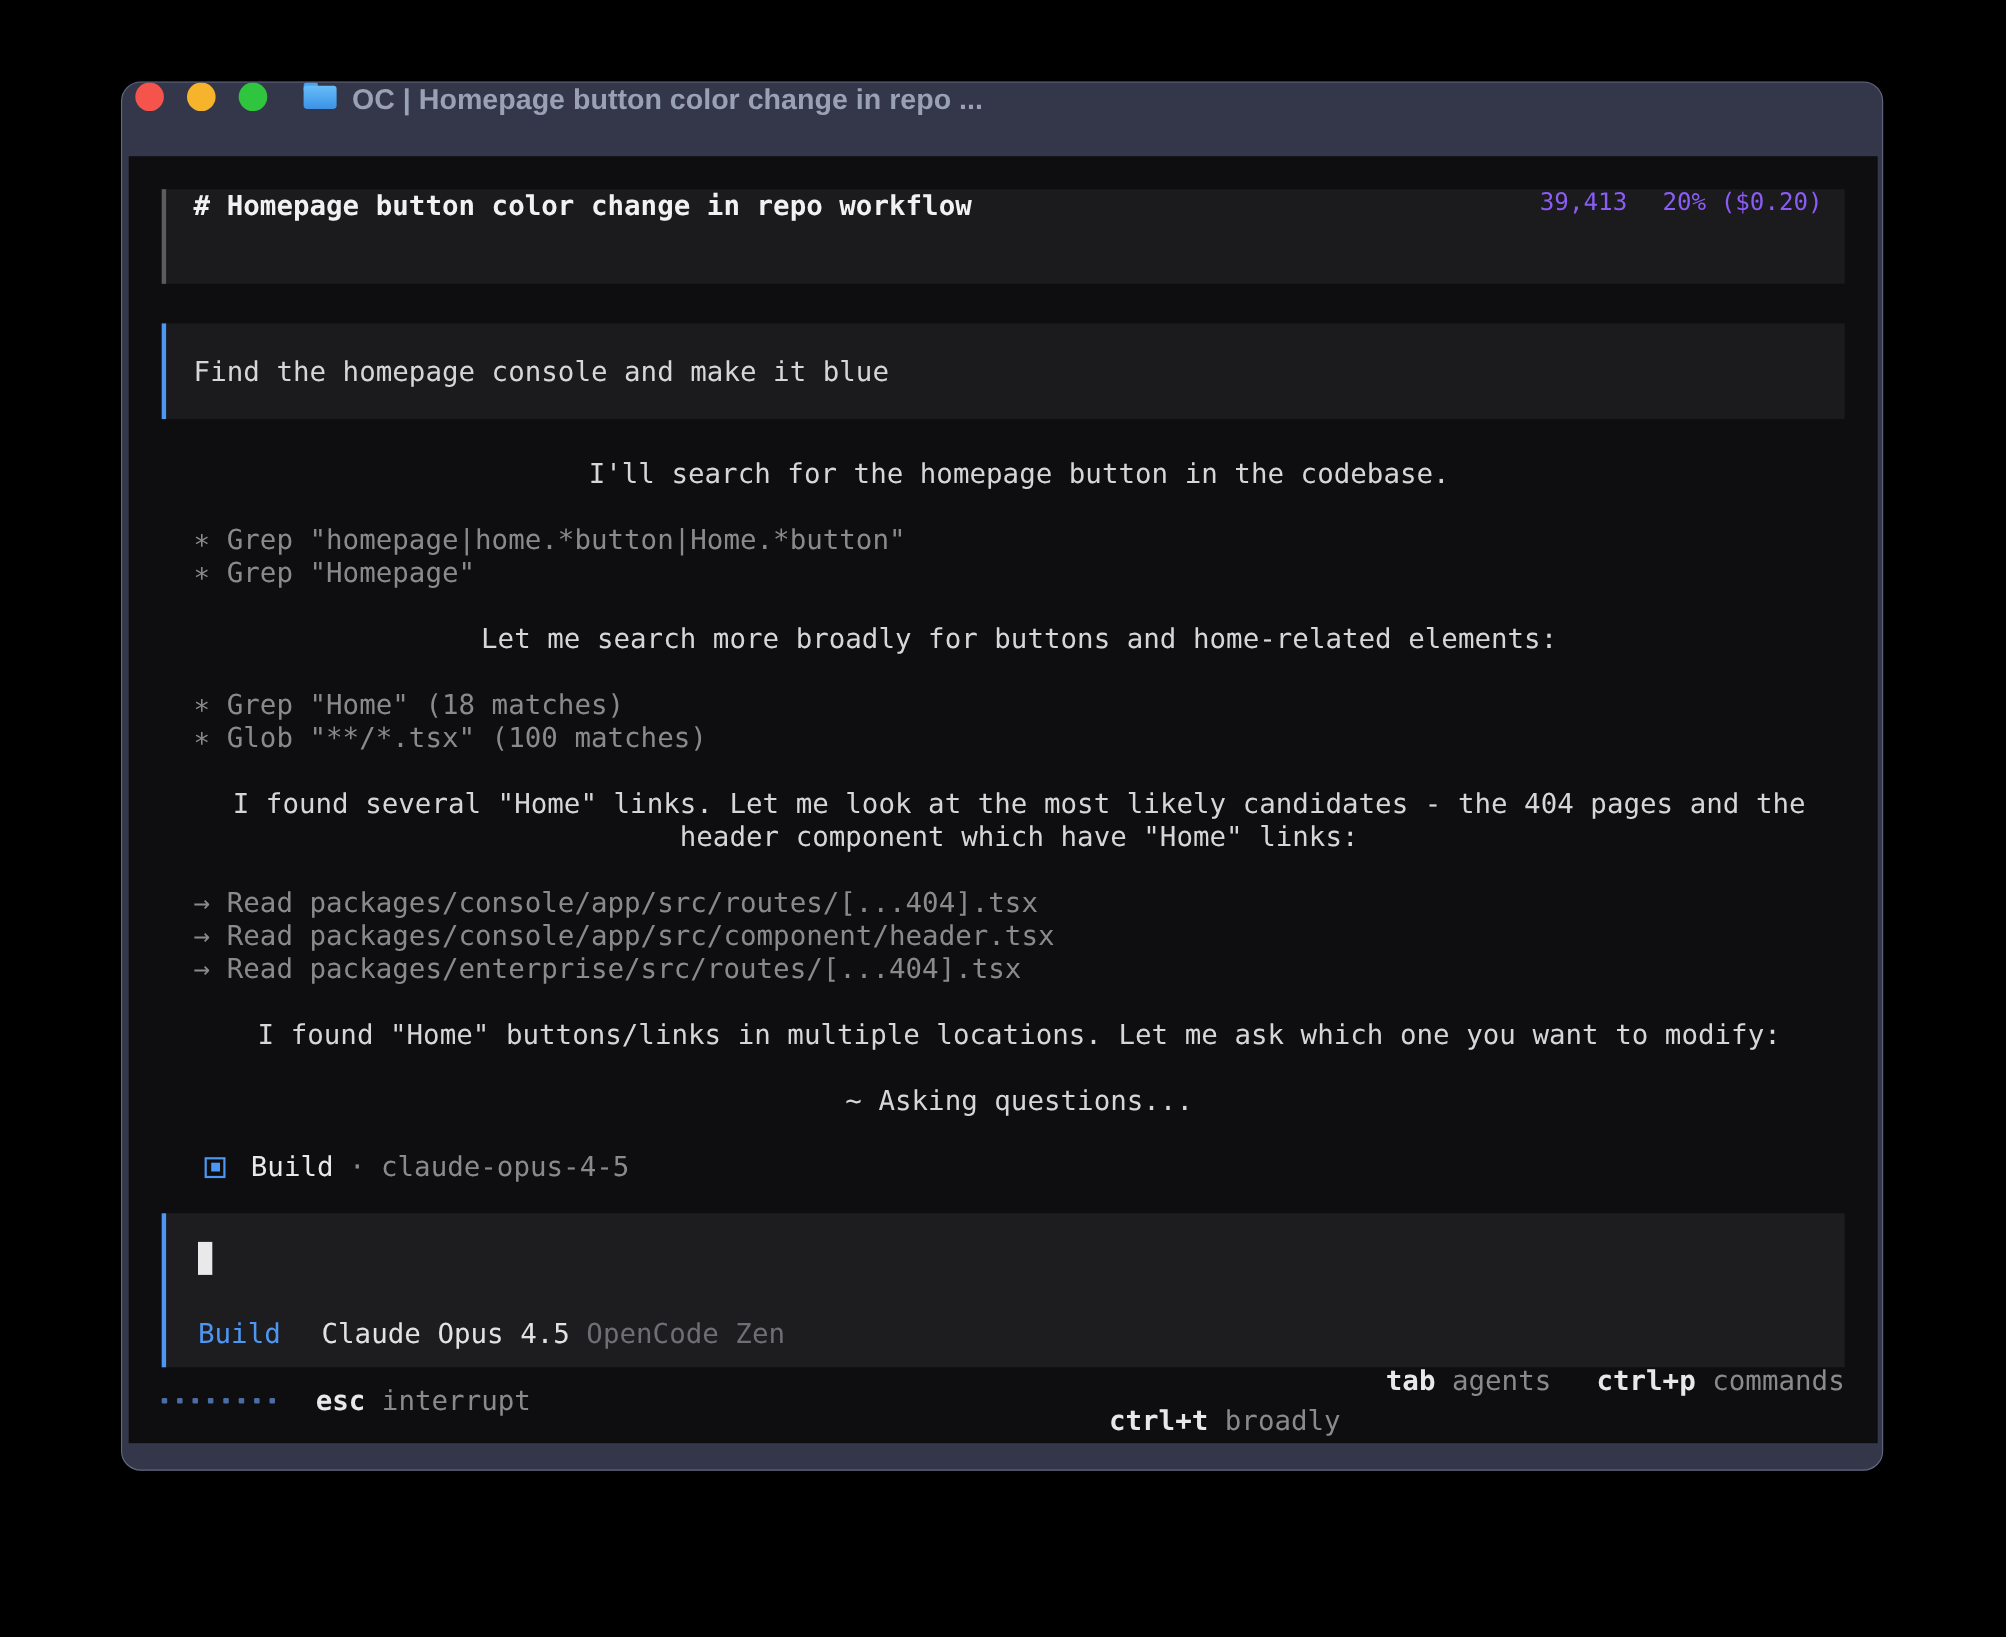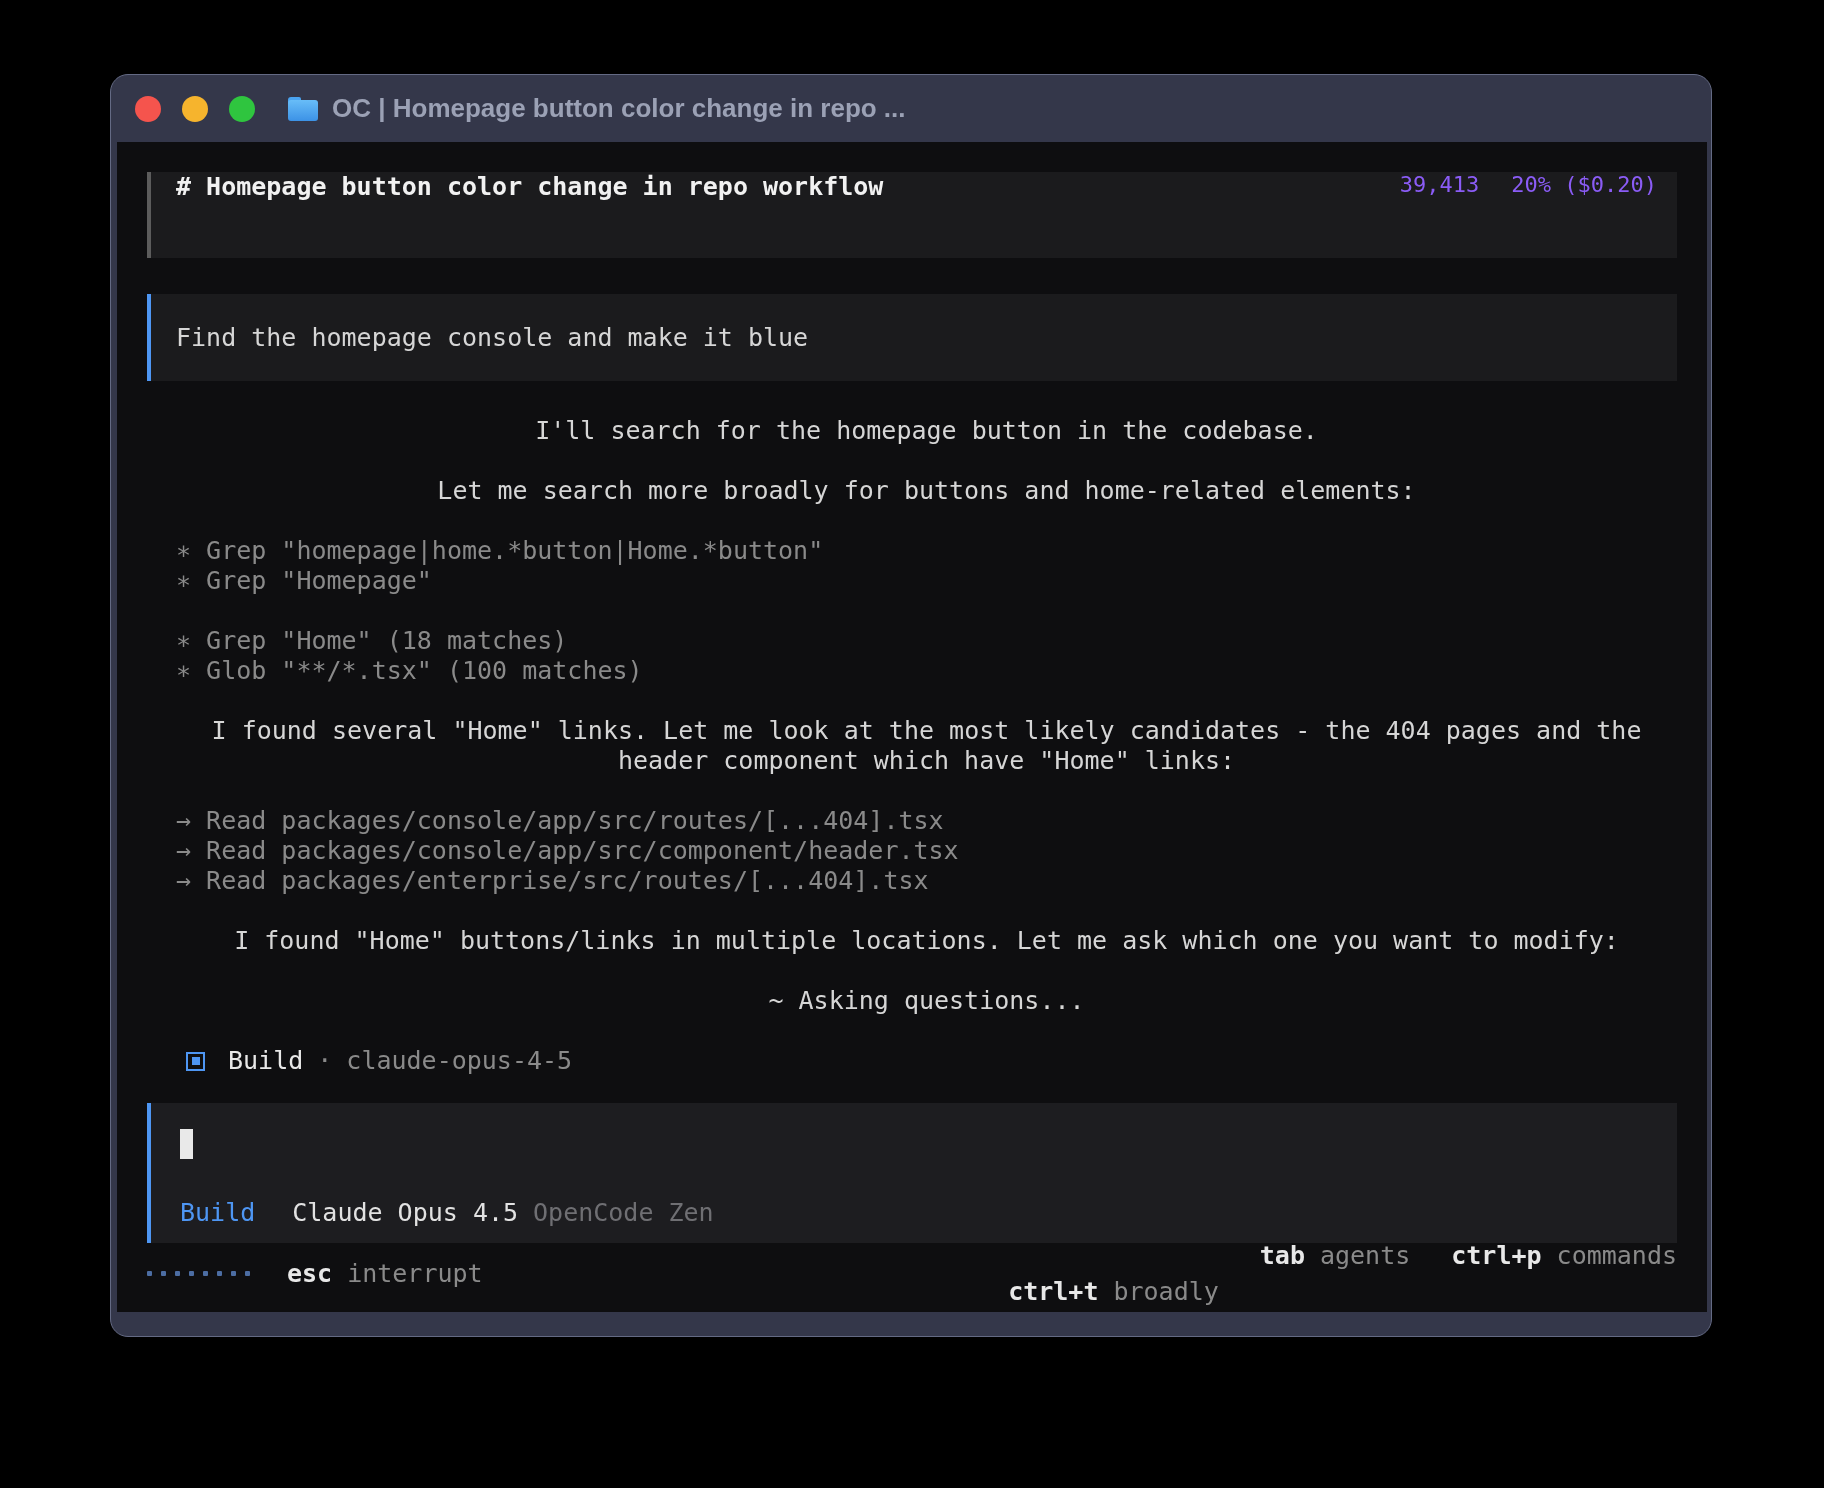--- a/index.html
+++ b/index.html
@@ -3,21 +3,21 @@
 <meta charset="utf-8">
 <style>
   * { margin:0; padding:0; box-sizing:border-box; }
   html,body { width:1824px; height:1488px; background:#000; overflow:hidden; }
   .page { position:relative; width:1824px; height:1488px; background:#000;
           font-family:"DejaVu Sans Mono", monospace; }
 
   
   .window { position:absolute; left:110px; top:74px; width:1602px; height:1263px;
             background:#34374a; border:1px solid #646a84; border-radius:18px; overflow:hidden; }
-  .titlebar { height:67px; display:flex; align-items:center; padding-left:24px; }
+  .titlebar { height:67px; display:flex; align-items:flex-start; padding-left:12px; }
   .light { width:26px; height:26px; border-radius:50%; margin-right:21px; }
   .light.red    { background:#f5544d; }
   .light.yellow { background:#f6b42d; }
   .light.green  { background:#2fc53f; }
   .folder { width:30px; height:24px; position:relative; margin-left:12px; flex:none; }
   .folder::before { content:""; position:absolute; top:0; left:0; width:13px; height:7px;
                     background:#4aa3f0; border-radius:3px 2px 0 0; }
   .folder::after  { content:""; position:absolute; top:3px; left:0; right:0; bottom:0;
                     background:linear-gradient(180deg,#68bdf8,#3c92e6); border-radius:3px; }
   .wtitle { margin-left:14px; font-family:"Liberation Sans", sans-serif; font-weight:bold;
@@ -98,27 +98,27 @@
       <div class="userbox">
         <span>Find the homepage console and make it blue</span>
       </div>
 
       <div class="conv">
 
         <div class="msg txt first">
           <div class="line">I'll search for the homepage button in the codebase.</div>
         </div>
 
-        <div class="msg txt">
-          <div class="line">Let me search more broadly for buttons and home-related elements:</div>
-        </div>
-
         <div class="msg dim">
           <div class="line">∗ Grep "homepage|home.*button|Home.*button"</div>
           <div class="line">∗ Grep "Homepage"</div>
+        </div>
+
+        <div class="msg txt">
+          <div class="line">Let me search more broadly for buttons and home-related elements:</div>
         </div>
 
         <div class="msg dim">
           <div class="line">∗ Grep "Home" (18 matches)</div>
           <div class="line">∗ Glob "**/*.tsx" (100 matches)</div>
         </div>
 
         <div class="msg txt">
           <div style="white-space:normal;">I found several "Home" links. Let me look at the most likely candidates - the 404 pages and the header component which have "Home" links:</div>
         </div>

